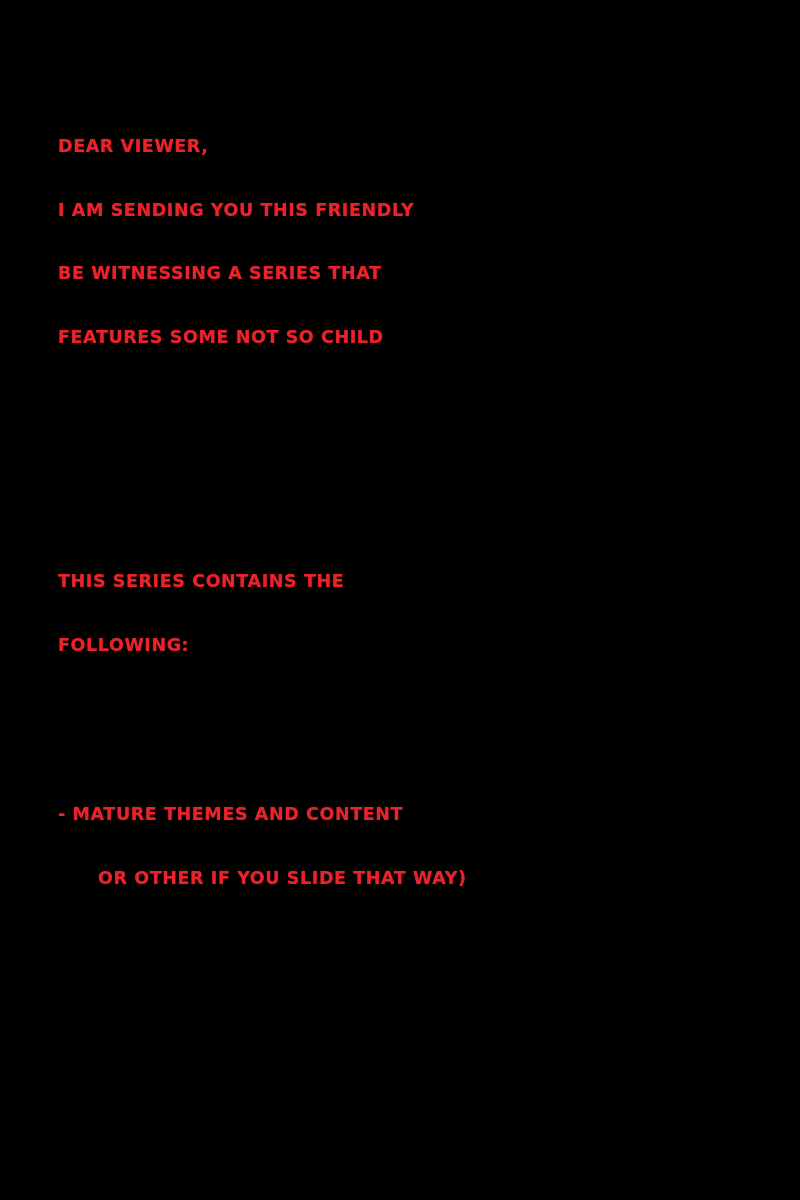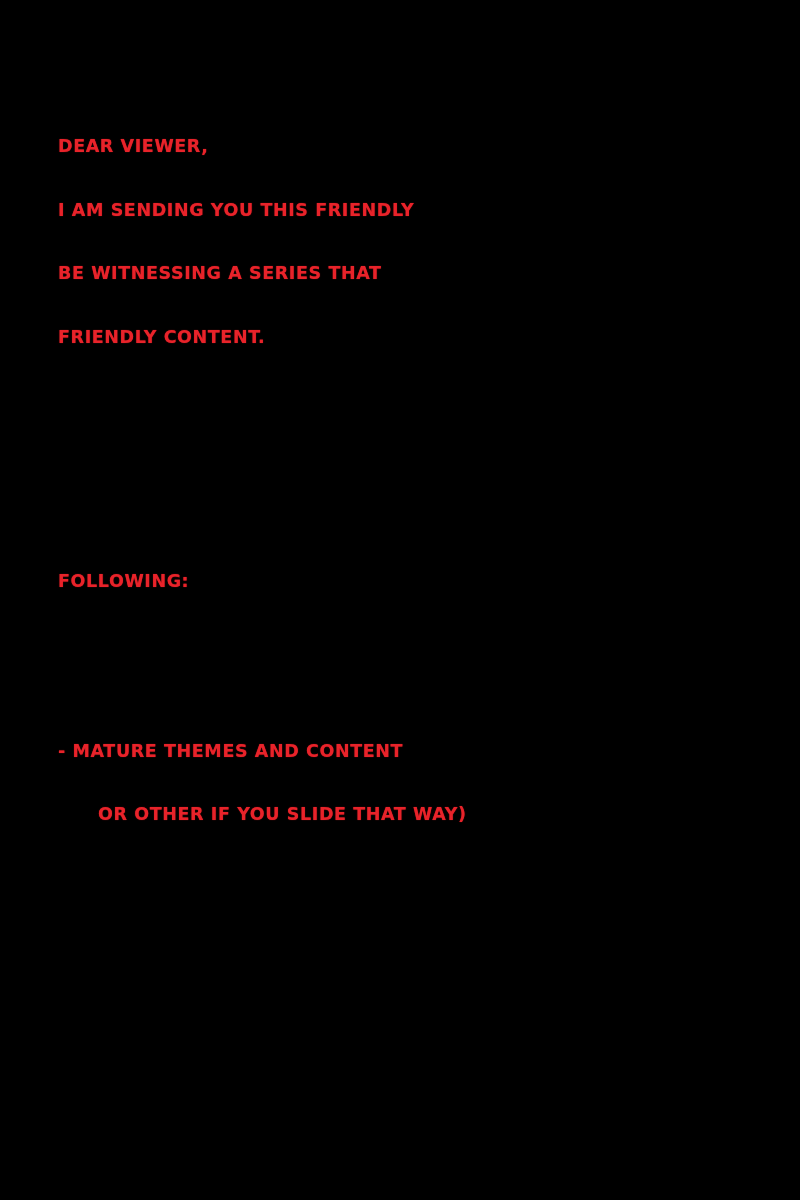--- a/index.html
+++ b/index.html
@@ -59,26 +59,27 @@
 <body>
 
 <div class="page">
 
   <div class="warning-text">
 
     <div class="block">
       <span class="line">Dear viewer,</span>
       <span class="line">I am sending you this friendly</span>
       <span class="line">be witnessing a series that</span>
-      <span class="line">friendly content.</span>
+      <span class="line">features some not so child</span>
     </div>
 
     <div class="spacer-sm"></div>
 
     <div class="block">
+      <span class="line">This series contains the</span>
       <span class="line">following:</span>
     </div>
 
     <div class="block">
       <span class="line">- Mature themes and content</span>
       <span class="line sub2">or other if you slide that way)</span>
       
       
       
     </div>

